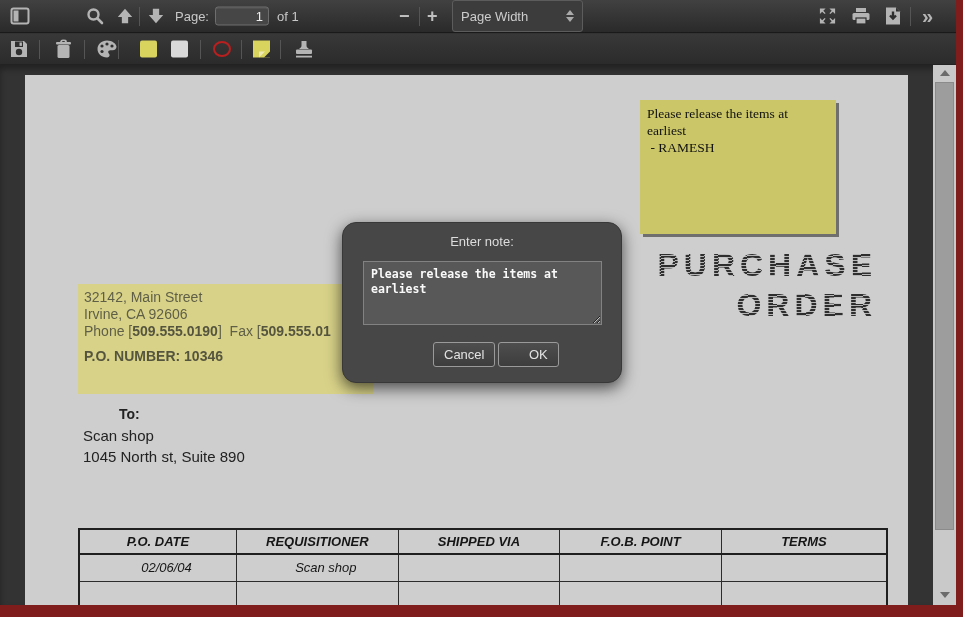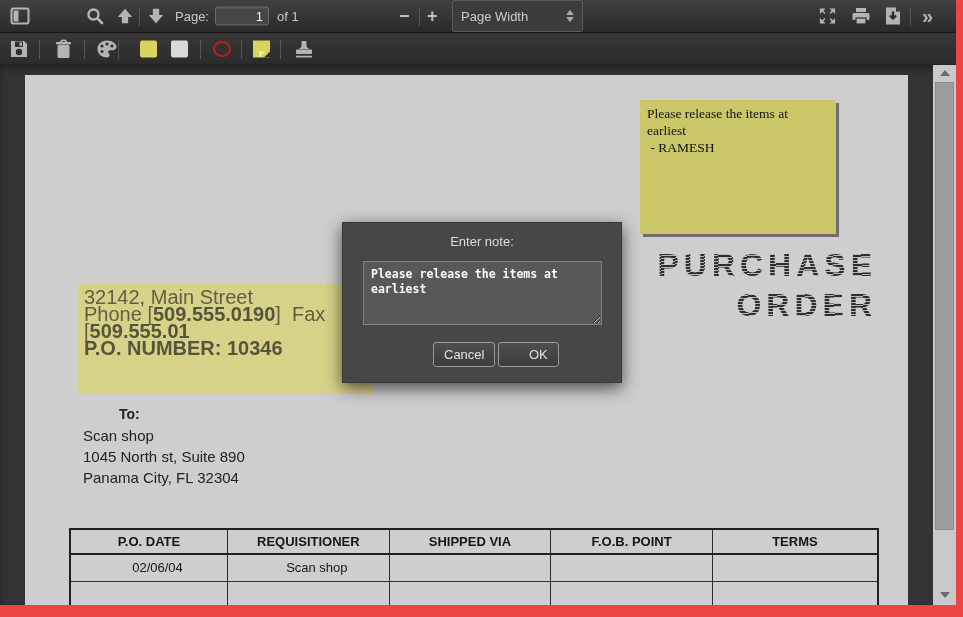--- a/index.html
+++ b/index.html
@@ -1,17 +1,17 @@
 <!DOCTYPE html>
 <html><head>
 <meta charset="utf-8">
 <style>
   * { margin:0; padding:0; box-sizing:border-box; }
   html,body { background:#fff; }
-  .app { position:relative; width:963px; height:617px; background:#ef4444; overflow:hidden;
+  .app { position:relative; width:963px; height:617px; background:#7f1d1d; overflow:hidden;
          font-family:"Liberation Sans", sans-serif; }
   .viewer-window { position:absolute; left:0; top:0; width:956px; height:605px; background:#333; }
 
   
   .toolbar { position:absolute; left:0; width:956px; background:linear-gradient(#414141,#2a2a2a); }
   .toolbar-top { top:0; height:33px; border-bottom:1px solid #1a1a1a; }
   .toolbar-anno { top:34px; height:31px; background:linear-gradient(#383838,#2b2b2b); border-bottom:1px solid #222; }
   .titem { position:absolute; top:50%; transform:translateY(-50%); display:flex; align-items:center; justify-content:center; color:#b8b8b8; }
   .tsep { position:absolute; top:7px; width:1px; height:19px; background:#555; }
   .toolbar-anno .tsep { top:6px; }
@@ -48,47 +48,47 @@
   .page { position:absolute; left:25px; top:10px; width:883px; height:980px; background:#cecece; color:#1c1c1c; }
 
   
   .sticky-note { position:absolute; left:615px; top:25px; width:196px; height:134px;
                  background:#cbc768; box-shadow:3px 3px 0 0 #6f6f6f; padding:5px 7px;
                  font-family:"Liberation Serif", serif; font-size:13.5px; line-height:17px; color:#111; }
 
   
   .company { position:absolute; left:57px; top:168px; font-size:24px; font-weight:bold; color:#0c0c0c; letter-spacing:.5px; }
   .highlight { position:absolute; left:53px; top:209px; width:295px; height:110px; background:#d8d289;
-               padding:5px 0 0 6px; font-size:20px; line-height:17px; color:#5f5f47; }
+               padding:5px 0 0 6px; font-size:14px; line-height:17px; color:#5f5f47; }
   .highlight b { color:#55553e; }
-  .po-number { margin-top:0; font-weight:bold; color:#55553e; }
+  .po-number { margin-top:8px; font-weight:bold; color:#55553e; }
   .pre { white-space:pre-wrap; }
 
   
   .stamp { position:absolute; right:31px; top:170px; text-align:right; font-weight:bold; color:#2e2e2e;
            font-size:32px; line-height:40px; letter-spacing:5px; }
   .stamp-lines { position:absolute; right:28px; top:170px; width:270px; height:84px;
                  background:repeating-linear-gradient(176deg, rgba(206,206,206,0) 0 2px, rgba(206,206,206,.85) 2px 3px); }
 
   
   .to-block { position:absolute; left:58px; top:329px; font-size:15px; line-height:21px; color:#222; }
   .to-block .to-lbl { font-size:14px; font-weight:bold;margin-left:36px; }
 
   
-  .po-table { position:absolute; left:44px; top:453px; width:810px; border-collapse:collapse;
-              border:2px solid #1f1f1f; }
+  .po-table { position:absolute; left:53px; top:453px; width:810px; border-collapse:collapse;
+              border:2px solid #1f1f1f;font-style:italic; }
   .po-table th, .po-table td { border:1px solid #2c2c2c; text-align:center; font-size:13px; color:#161616; }
   .po-table th { height:25px; font-weight:bold; border-bottom:2px solid #1f1f1f; }
   .po-table td { height:27px;padding-left:17px; }
   .po-table tr.partial td { height:26px; }
   .c1{width:19.5%}.c2{width:20%}.c3{width:20%}.c4{width:20%}.c5{width:20.5%}
 
   
   .dialog { position:absolute; left:342px; top:222px; width:280px; height:161px; background:#474747;
-            border:1px solid #383838; border-radius:0; box-shadow:0 5px 16px rgba(0,0,0,.65); z-index:50; }
+            border:1px solid #383838; border-radius:14px; box-shadow:0 5px 16px rgba(0,0,0,.65); z-index:50; }
   .dialog-title { position:absolute; left:0; right:0; top:11px; text-align:center; color:#ddd; font-size:13px; }
   .dialog textarea { position:absolute; left:20px; top:38px; width:239px; height:64px; background:#585858;
             border:1px solid #828282; color:#fafafa; font-family:"DejaVu Sans Mono", monospace;
             font-size:11.5px; font-weight:bold; padding:5px 7px; line-height:15px; resize:both; outline:none; }
   .dlg-btn { position:absolute; top:119px; height:25px; background:linear-gradient(#4e4e4e,#3d3d3d);
              border:1px solid #9a9a9a; border-radius:3px; color:#e2e2e2; font-size:13px;
              font-family:"Liberation Sans", sans-serif; padding:0 10px; }
   .btn-cancel { left:90px; }
   .btn-ok { left:155px;padding-left:30px; }
 
@@ -228,35 +228,35 @@
       <div class="page">
 
         <div class="sticky-note">
           <div>Please release the items at earliest</div>
           <div class="pre"> - RAMESH</div>
         </div>
 
 
         <div class="highlight">
           <div>32142, Main Street</div>
+          <div>Irvine, CA 92606</div>
           <div class="pre"><span>Phone [</span><b>509.555.0190</b><span>]  Fax [</span><b>509.555.01</b></div>
           <div class="po-number">P.O. NUMBER: 10346</div>
         </div>
 
         <div class="stamp">
           <div>PURCHASE</div>
           <div>ORDER</div>
         </div>
         <div class="stamp-lines"></div>
 
         <div class="to-block">
           <div class="to-lbl">To:</div>
           <div>Scan shop</div>
           <div>1045 North st, Suite 890</div>
-          <div>Panama City, FL 32304</div>
         </div>
 
         <table class="po-table">
           <tbody>
               <tr>
             <th class="c1">P.O. DATE</th>
             <th class="c2">REQUISITIONER</th>
             <th class="c3">SHIPPED VIA</th>
             <th class="c4">F.O.B. POINT</th>
             <th class="c5">TERMS</th>

